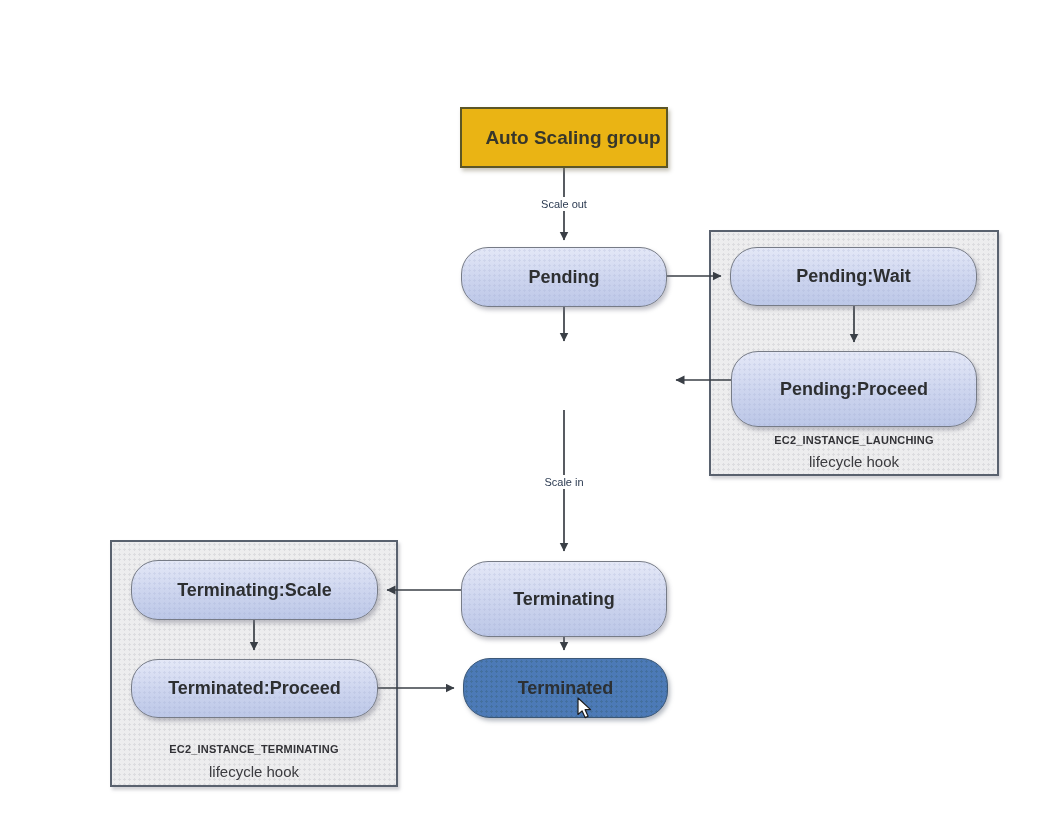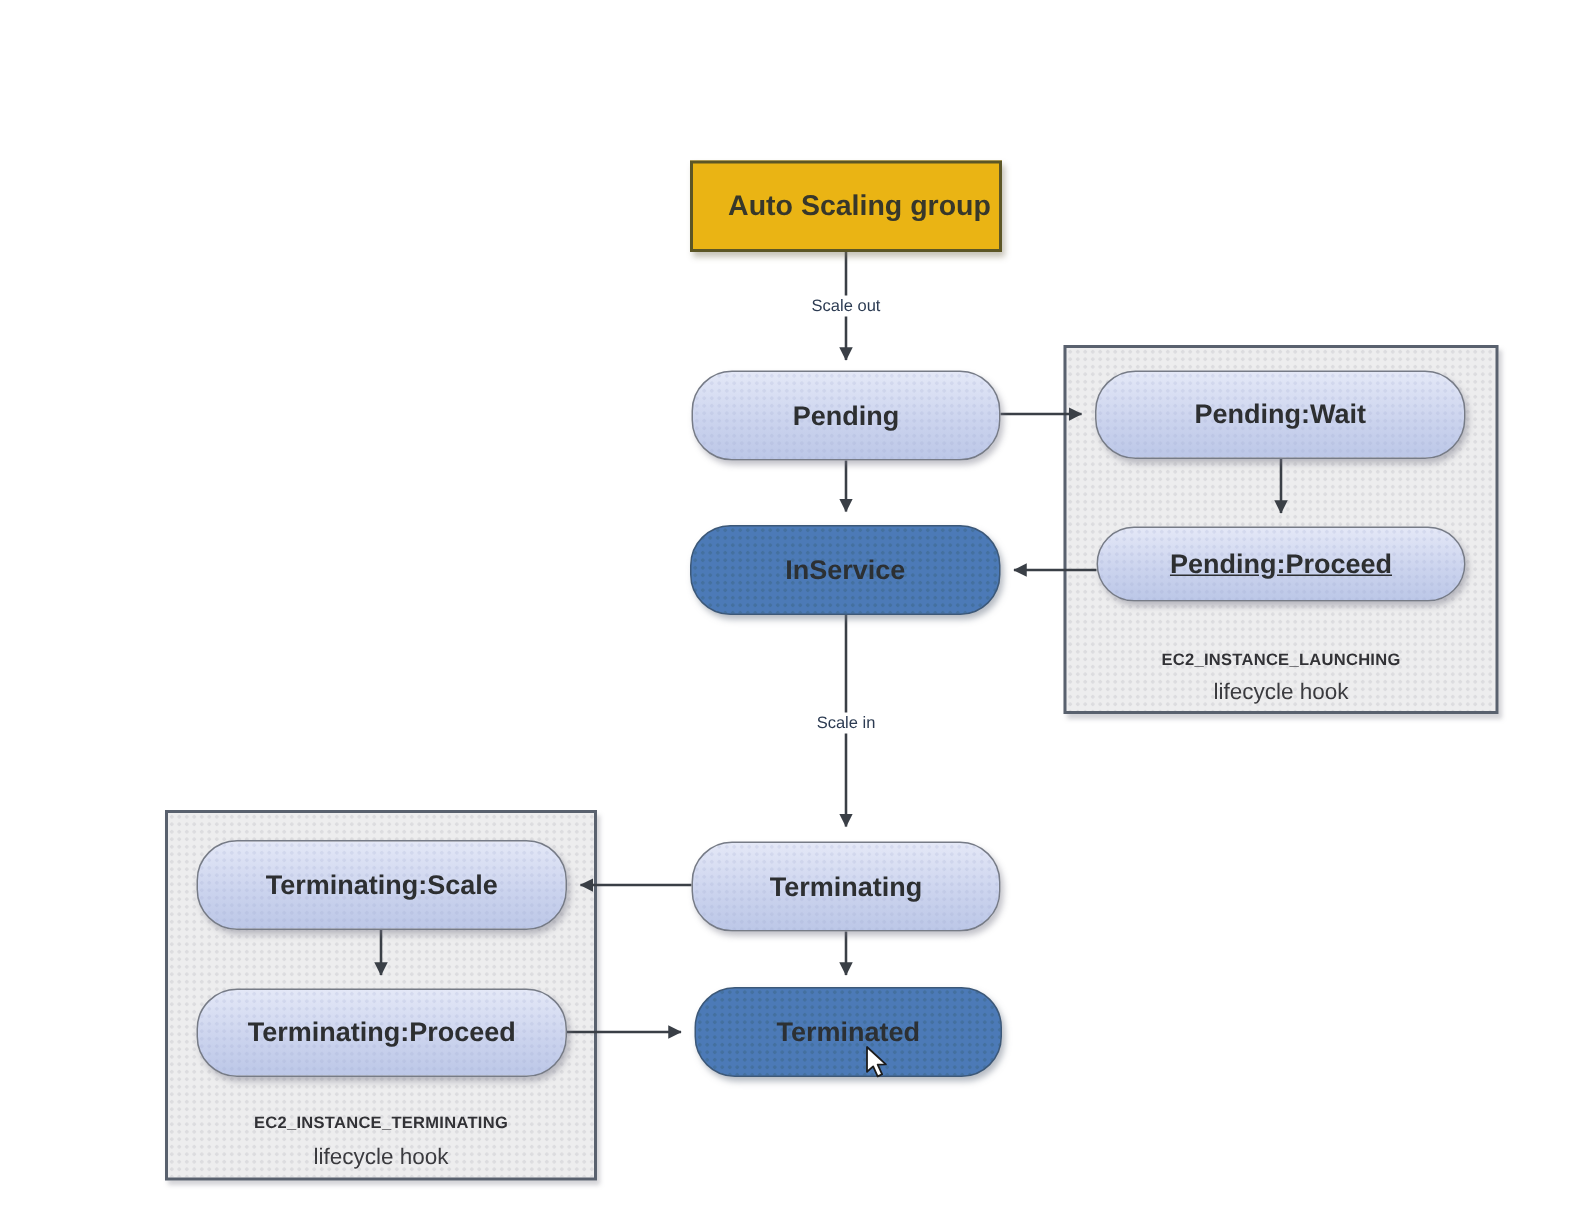--- a/index.html
+++ b/index.html
@@ -103,46 +103,43 @@
   </svg>
 
   <div class="node yellow" style="left:460px;top:107px;width:208px;height:61px;padding-left:18px;">
     <span>Auto Scaling group</span>
   </div>
 
   <div class="node rounded" style="left:461px;top:247px;width:206px;height:60px;">
     <span>Pending</span>
   </div>
 
-  <div class="node blue" style="left:460px;top:350px;width:207px;height:60px;">
-    <span>InService</span>
-  </div>
 
-  <div class="node rounded" style="left:461px;top:561px;width:206px;height:60px;">
+  <div class="node rounded" style="left:461px;top:561px;width:206px;height:76px;">
     <span>Terminating</span>
   </div>
 
   <div class="node blue" style="left:463px;top:658px;width:205px;height:60px;">
     <span>Terminated</span>
   </div>
 
   <div class="node rounded" style="left:730px;top:247px;width:247px;height:59px;">
     <span>Pending:Wait</span>
   </div>
 
-  <div class="node rounded" style="left:731px;top:351px;width:246px;height:50px;text-decoration:underline;">
+  <div class="node rounded" style="left:731px;top:351px;width:246px;height:76px;">
     <span>Pending:Proceed</span>
   </div>
 
   <div class="node rounded" style="left:131px;top:560px;width:247px;height:60px;">
     <span>Terminating:Scale</span>
   </div>
 
   <div class="node rounded" style="left:131px;top:659px;width:247px;height:59px;">
-    <span>Terminating:Proceed</span>
+    <span>Terminated:Proceed</span>
   </div>
 
   <div class="edge-label" style="left:564px;top:197px;">Scale out</div>
   <div class="edge-label" style="left:564px;top:475px;">Scale in</div>
 
   <svg class="cursor" style="left:577px;top:697px;" width="16" height="23" viewBox="0 0 16 23" aria-hidden="true">
     <path d="M1,1 L1,17.5 L5.1,13.9 L8.1,20.6 L11.1,19.2 L8.1,12.7 L13.6,12.6 Z" fill="#ffffff" stroke="#1c1c1c" stroke-width="1.2" stroke-linejoin="round"></path>
   </svg>
 
 </div>

